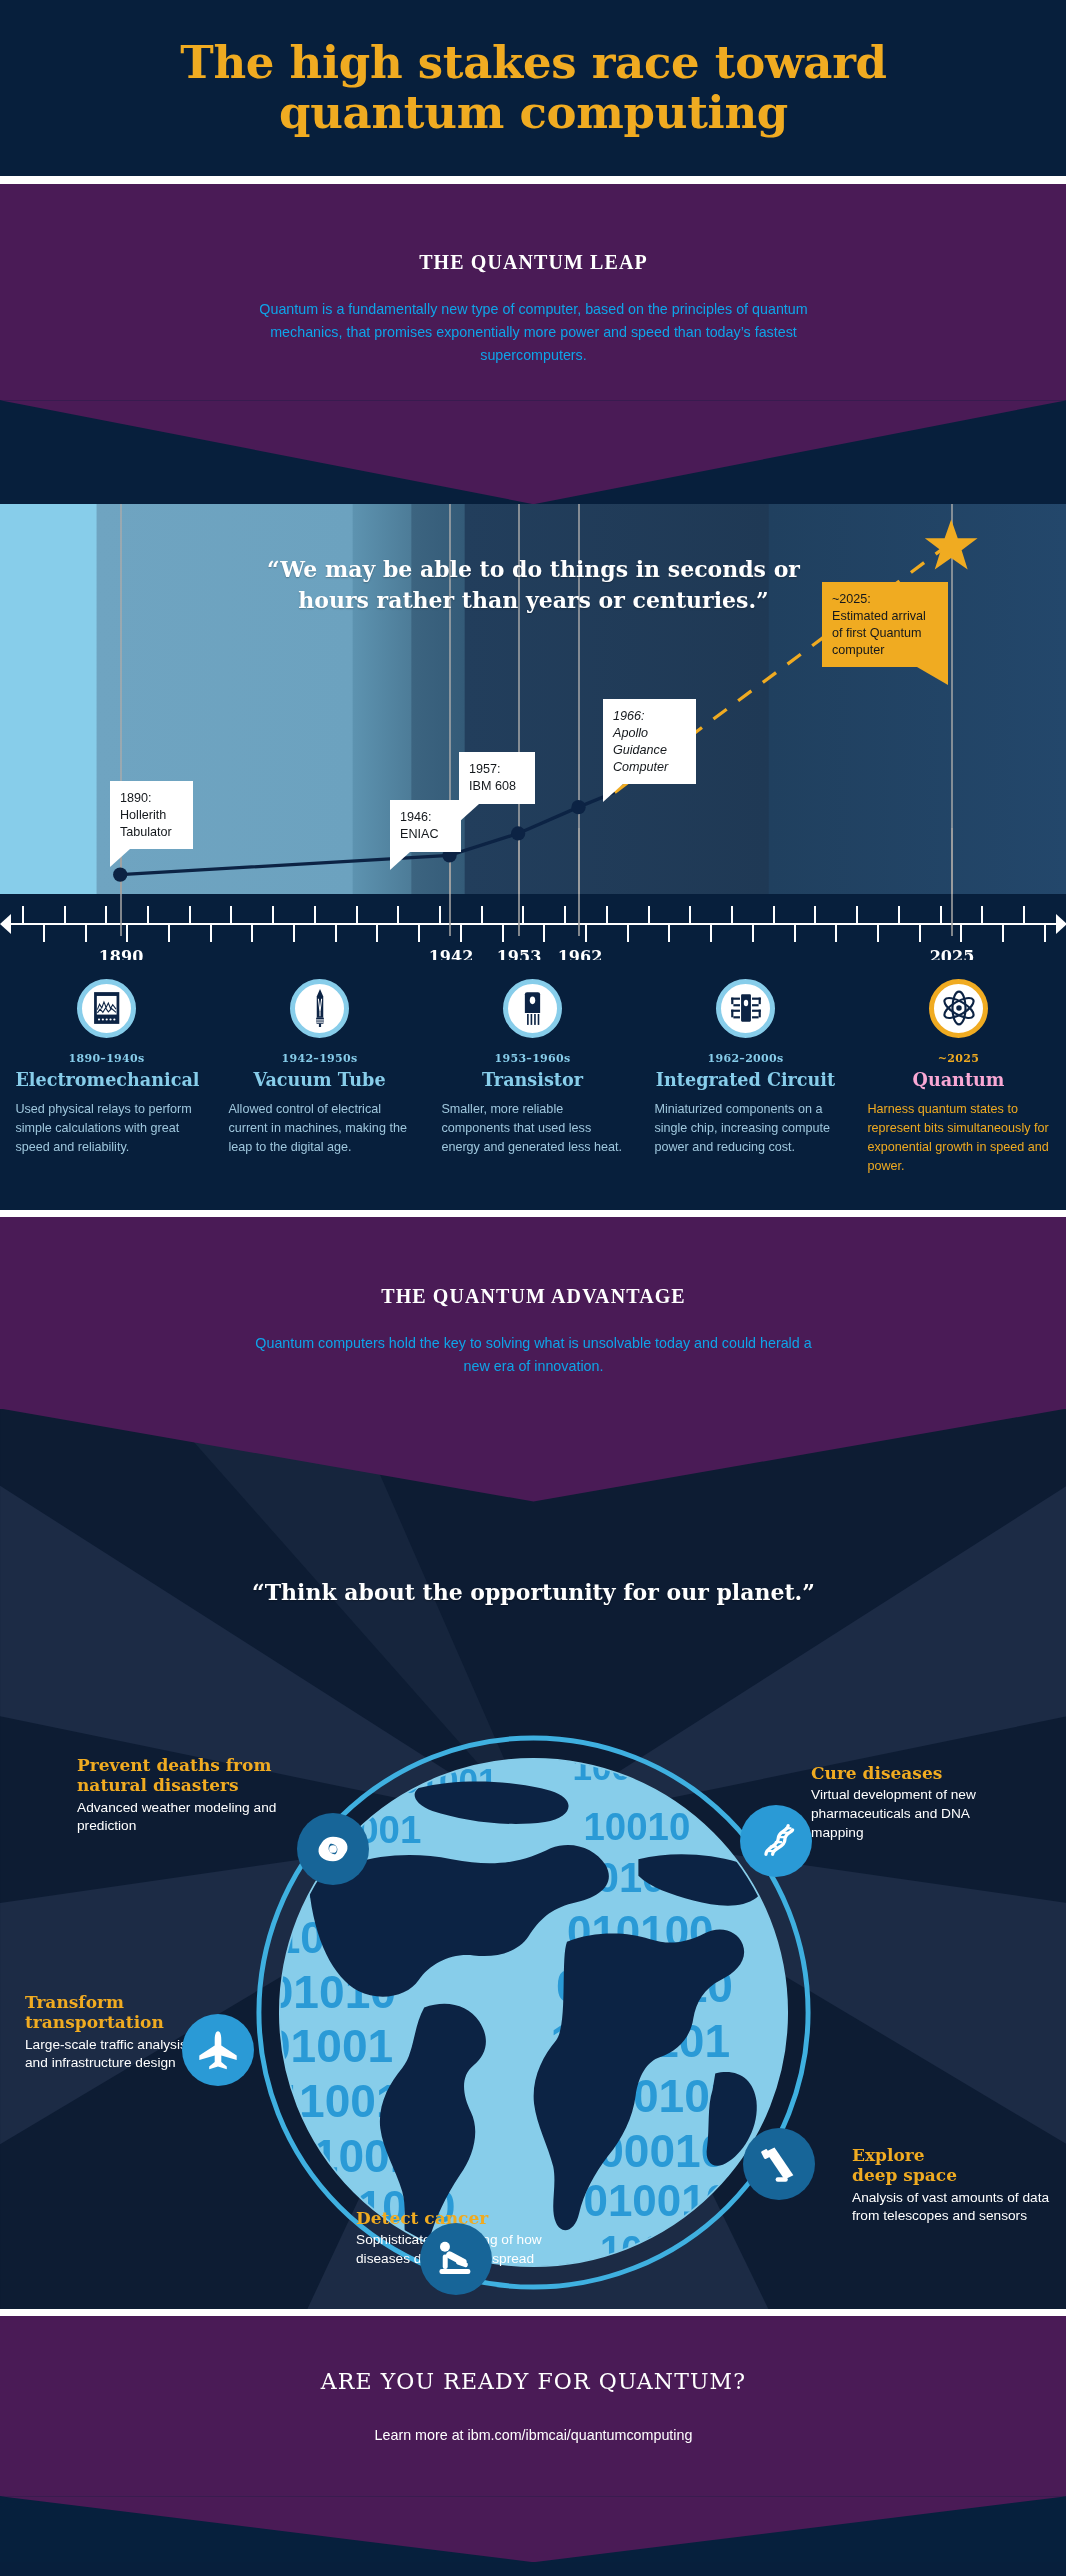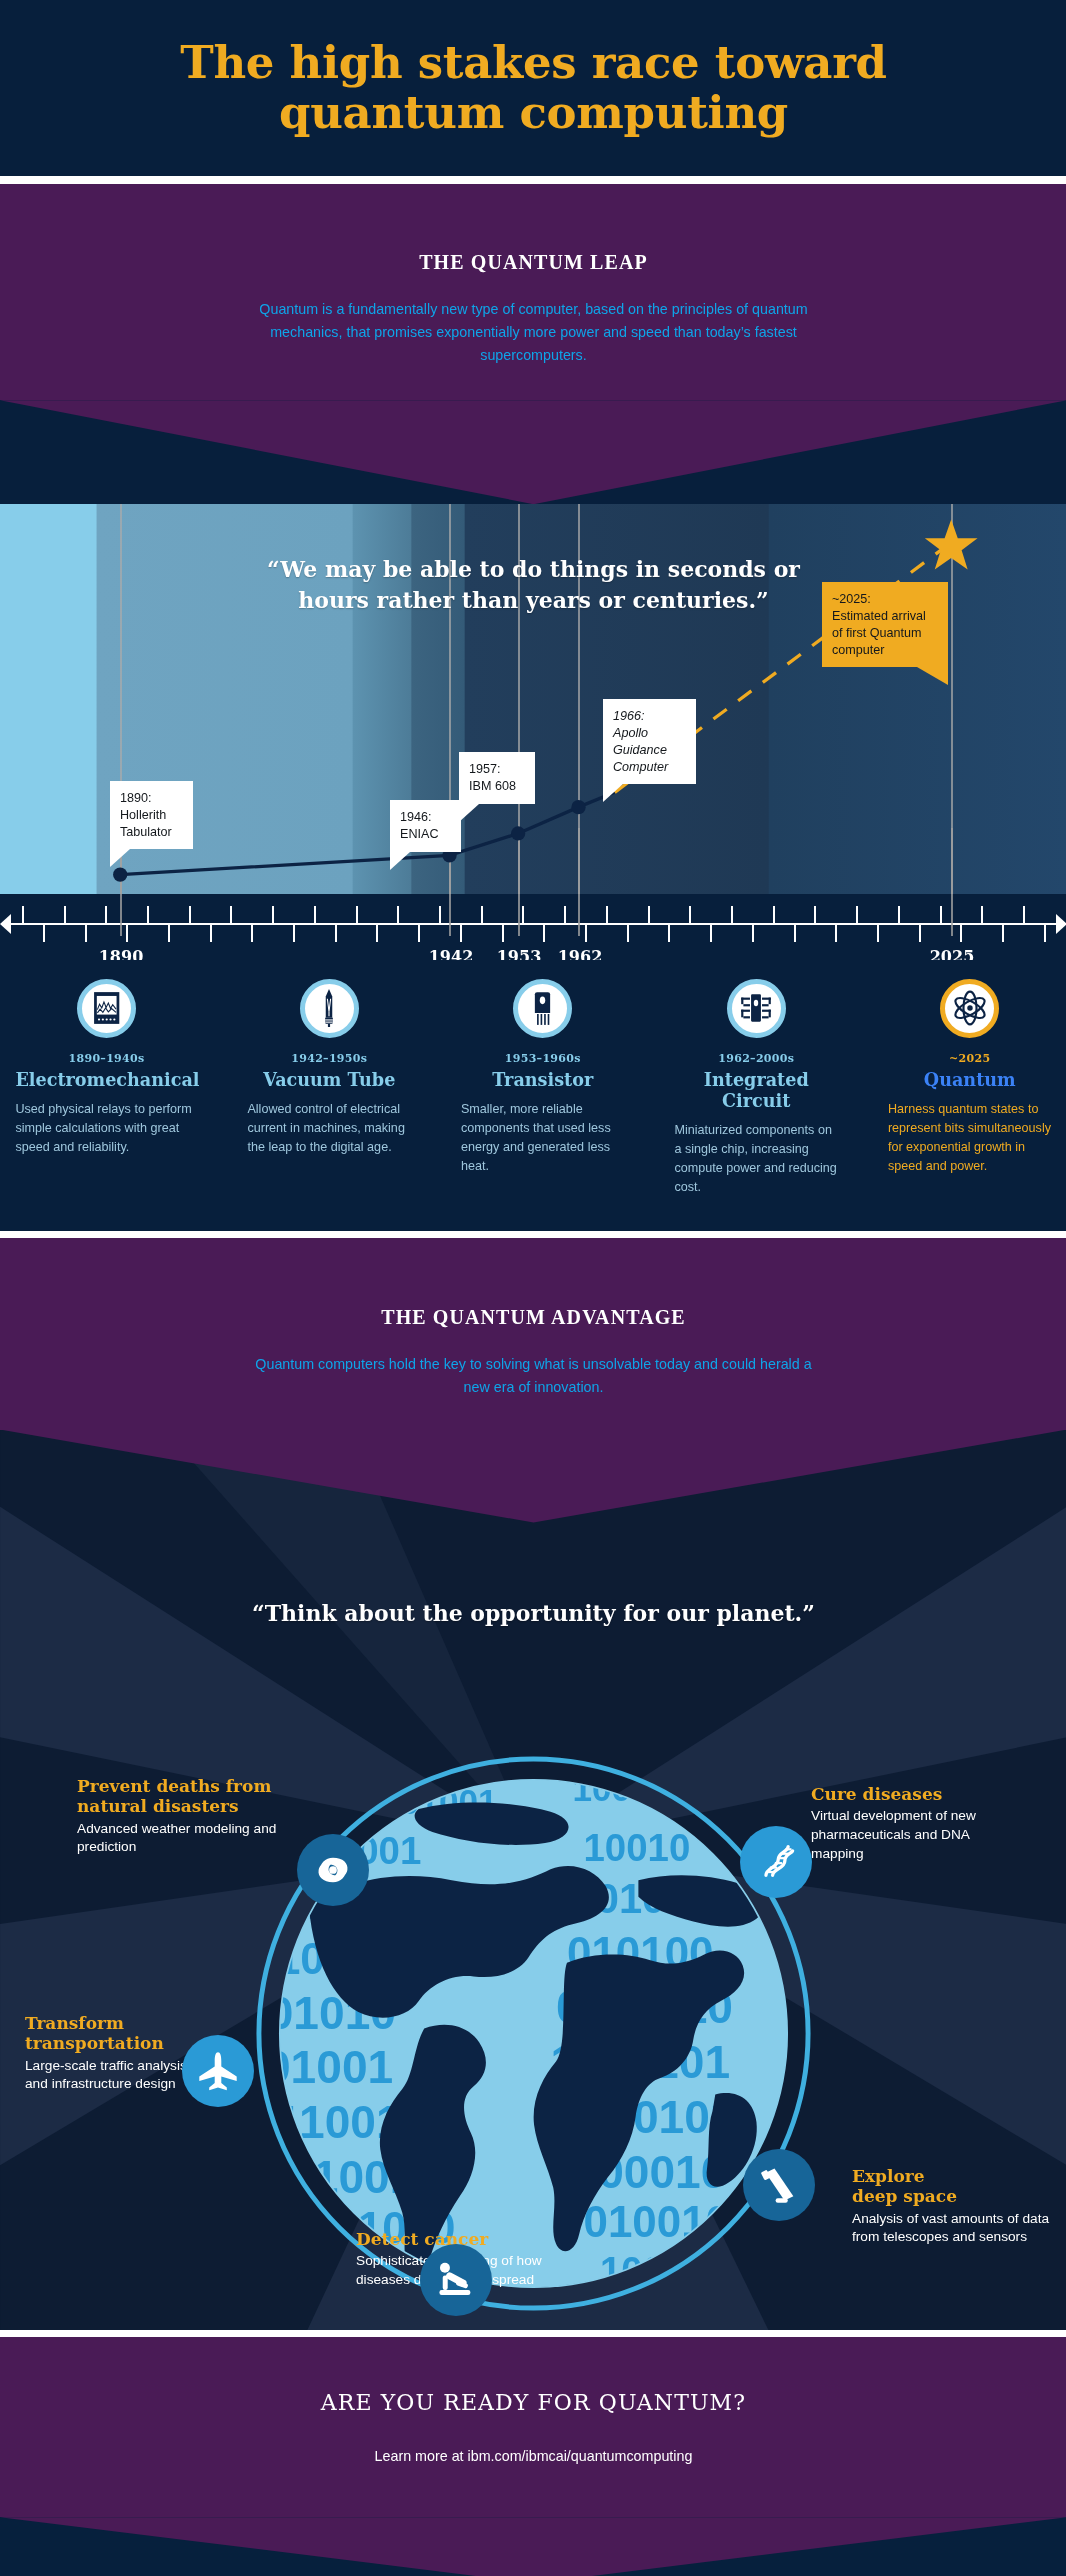--- a/index.html
+++ b/index.html
@@ -91,39 +91,39 @@
   .axis-arrow.l{left:0;border-right:11px solid #ffffff;}
   .axis-arrow.r{right:0;border-left:11px solid #ffffff;}
   .tick{position:absolute;width:1.6px;background:#ffffff;}
   .tick.up{top:12px;height:16.5px;}
   .tick.dn{top:31px;height:16.5px;}
   .yrline{position:absolute;top:-66px;width:2.2px;height:108px;background:rgba(160,160,160,.8);}
   .yrlabel{position:absolute;top:53px;transform:translateX(-50%);
     font-family:"DejaVu Serif",serif;font-weight:bold;color:#ffffff;font-size:16px;}
 
   
-  .eras{position:relative;display:flex;background:#071f3c;padding:18.7px 0 33px;gap:19px;}
+  .eras{position:relative;display:flex;background:#071f3c;padding:18.7px 0 33px;}
   .era{width:213px;padding:0 15.4px;text-align:left;}
   .era-icon{
     width:59px;height:59px;border-radius:50%;
     background:#ffffff;border:5px solid #87cdea;
     margin:0 auto 14.3px;display:flex;align-items:center;justify-content:center;
     position:relative;
   }
   .era-icon.gold{border-color:#f0ab21;}
   .era-years{
     text-align:center;font-family:"DejaVu Serif",serif;font-weight:bold;
     color:#87cdea;font-size:11px;margin-bottom:3.8px;letter-spacing:0.3px;
   }
   .era-years.gold{color:#f0ab21;}
   .era-name{
     text-align:center;font-family:"DejaVu Serif",serif;font-weight:bold;
     color:#87cdea;font-size:17.6px;margin-bottom:10px;
   }
-  .era-name.gold{color:#3b82f6;}
+  .era-name.gold{color:#f9a8d4;}
   .era-desc{color:#9fc7dd;font-size:12.6px;line-height:1.52;font-weight:300;}
   .era-desc.gold{color:#f0ab21;}
 
   
   .sec2{position:relative;background:#1b2740;}
   .sec2 .purple-band{background:#4a1b56;padding:24px 0 30px;}
   .sec2 .chevron{background:#4a1b56;height:93px;}
   .globe-zone{position:relative;background:#0d1c33;margin-top:-93px;padding-top:93px;height:900px;overflow:hidden;}
   .rays{position:absolute;left:0;top:0;width:1067px;height:900px;z-index:1;}
   .quote2{

